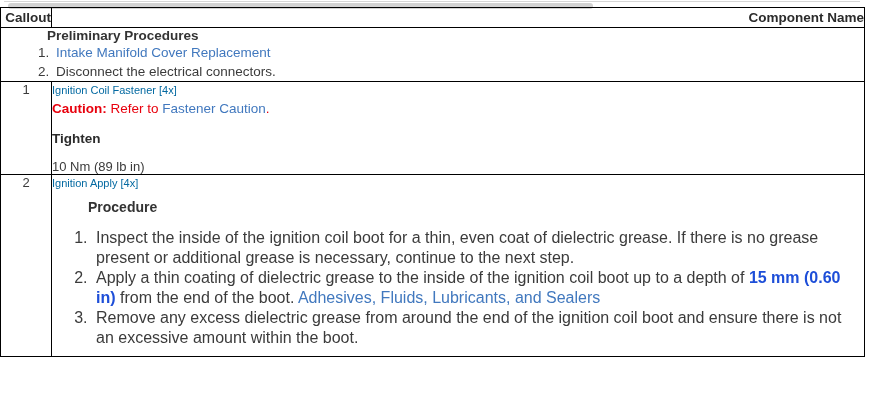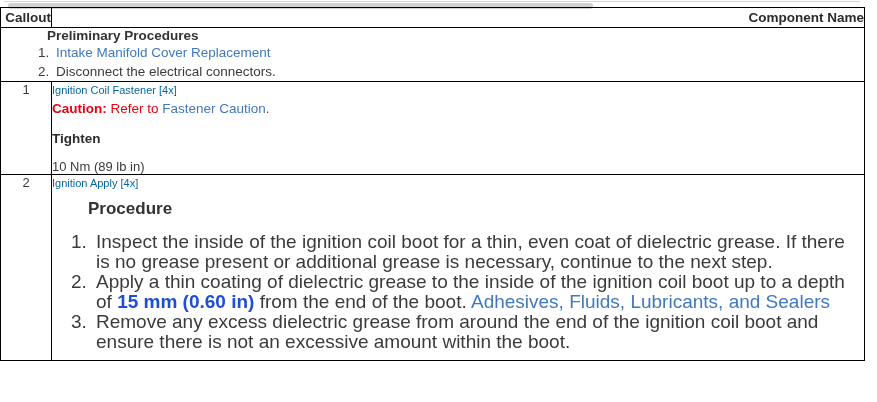--- a/index.html
+++ b/index.html
@@ -140,29 +140,29 @@
     margin-top: 13px;
   }
   .torque-value {
     font-size: 13px;
     color: #3b3b3b;
     margin-top: 13px;
   }
 
   .proc-title {
     font-weight: bold;
-    font-size: 17px;
+    font-size: 14px;
     color: #333333;
     margin-left: 36px;
     margin-top: 7px;
   }
   ol.proc-list {
     margin: 13px 0 8px 0;
     padding: 0 6px 0 40px;
-    font-size: 19px;
+    font-size: 16px;
     line-height: 20px;
     color: #3b3b3b;
   }
   ol.proc-list li {
     padding-left: 4px;
     margin-bottom: 0px;
   }
 
   a.xref, .xref {
     color: #4178be;

